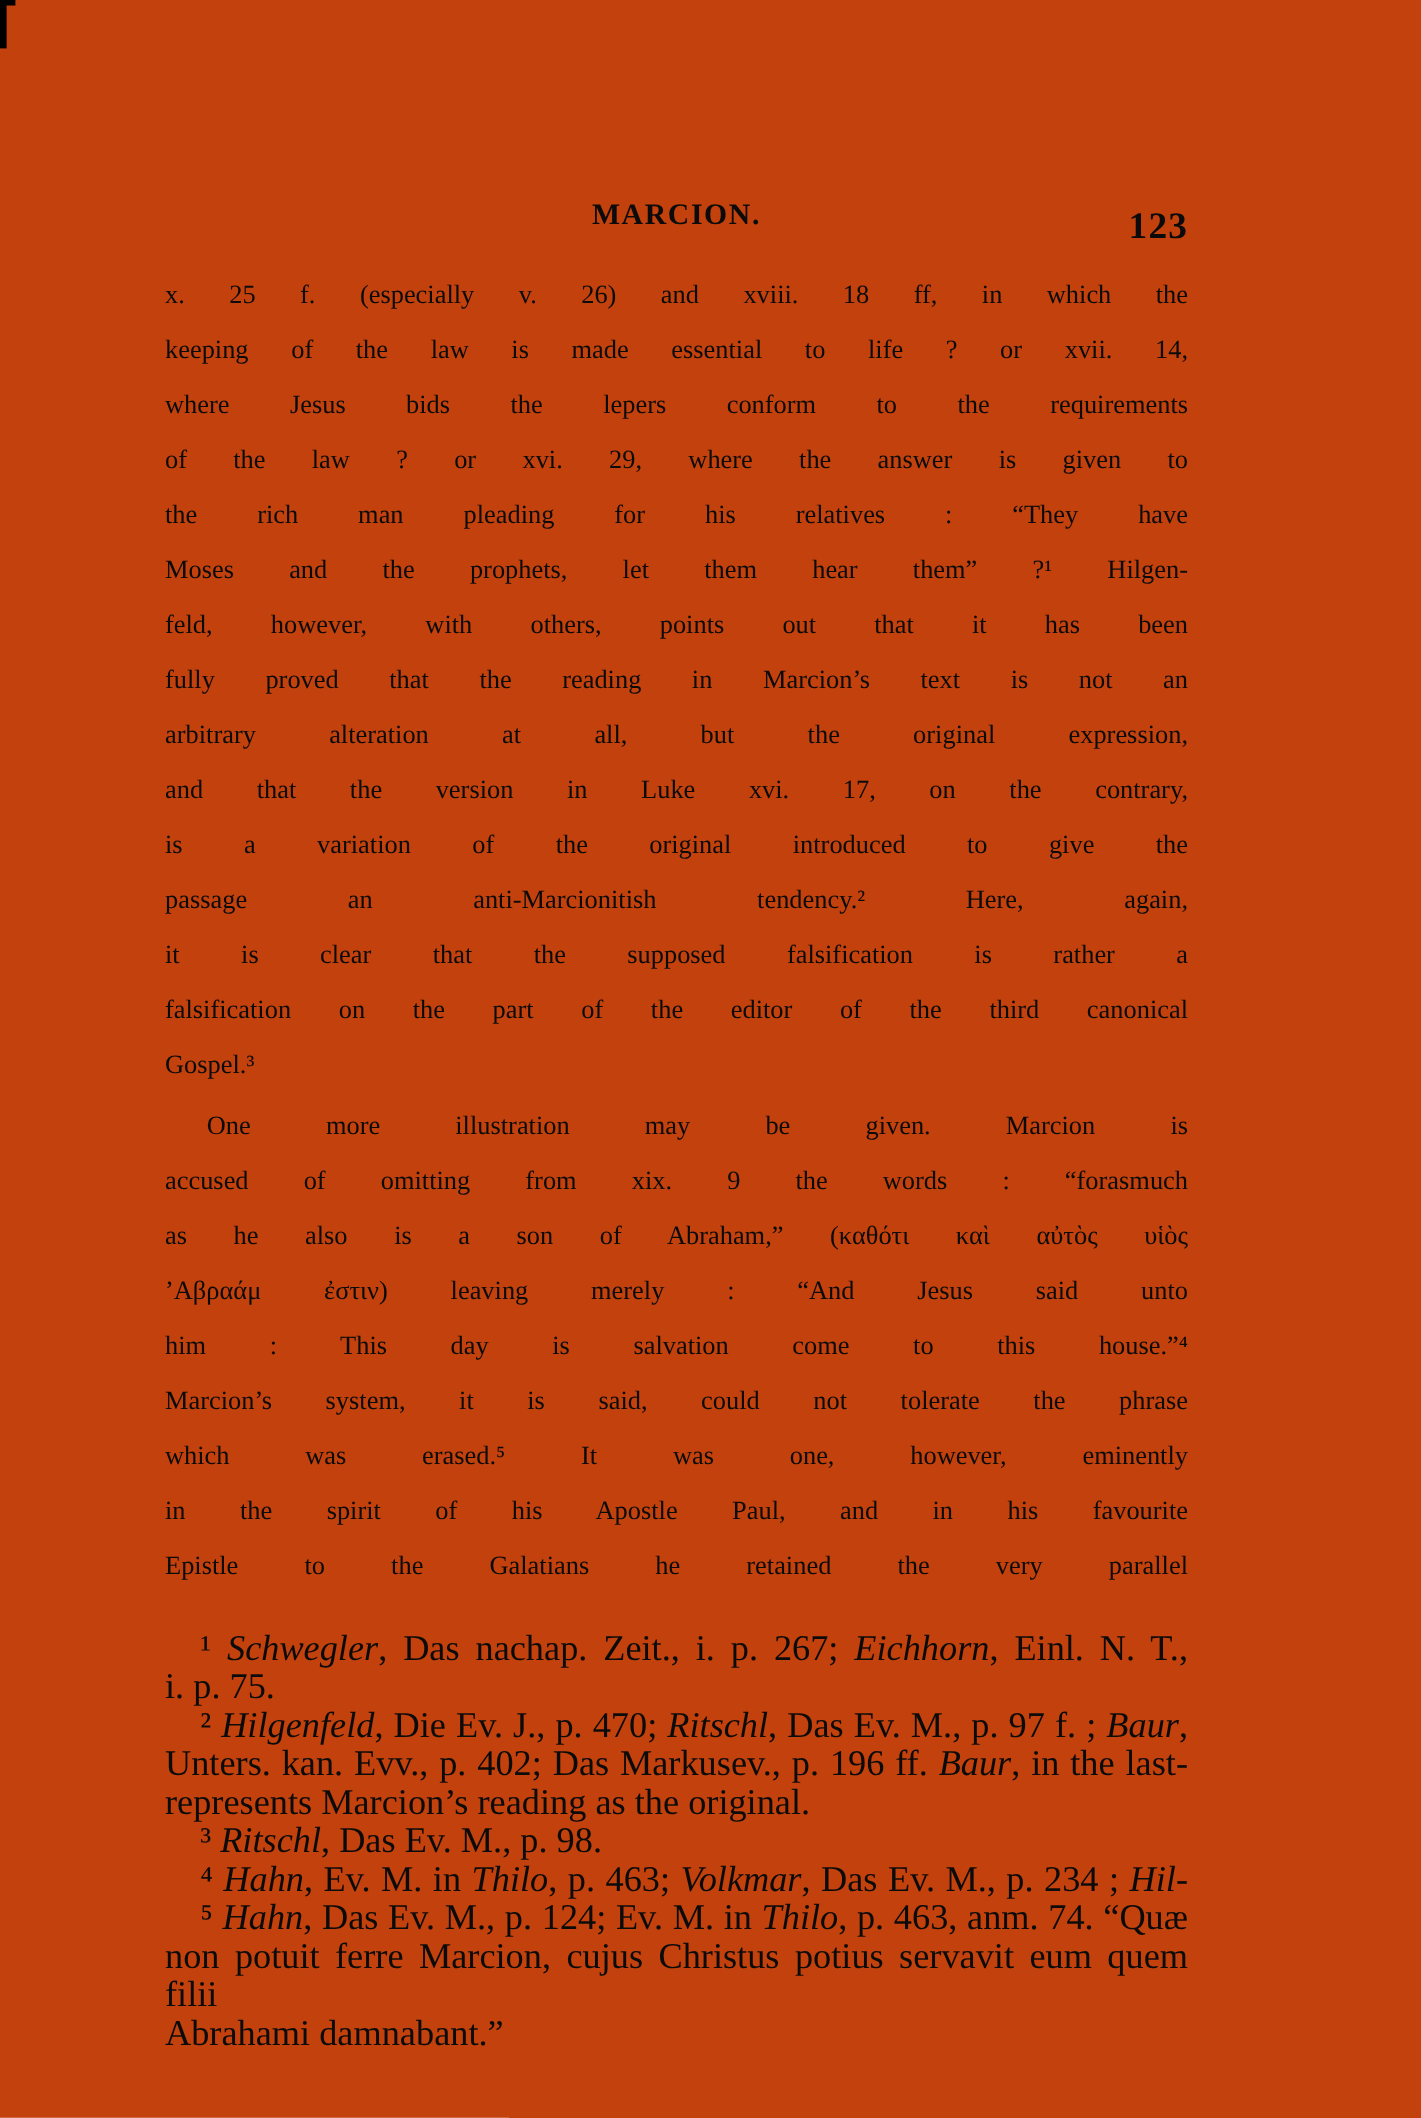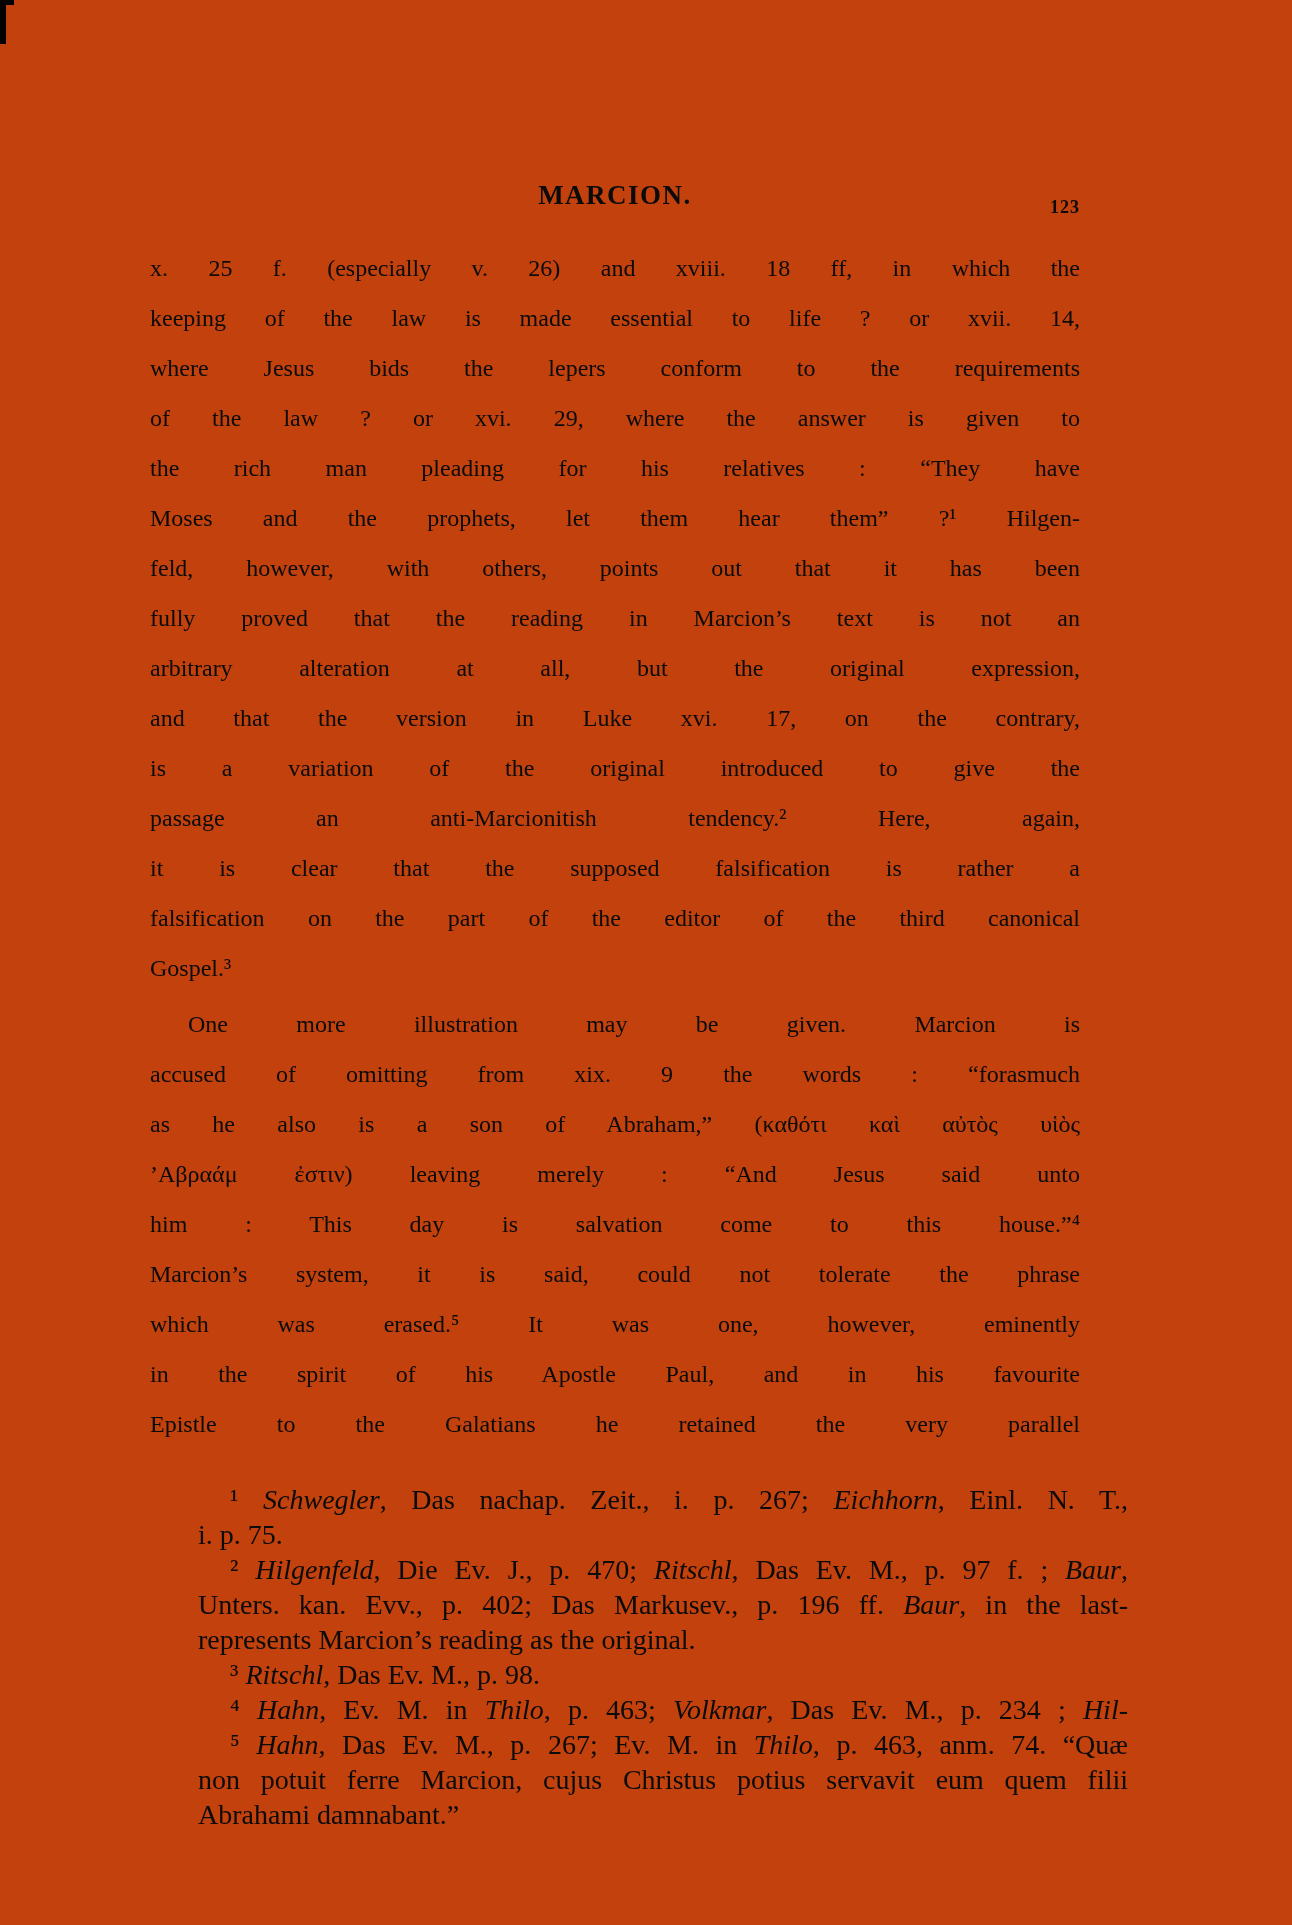--- a/index.html
+++ b/index.html
@@ -26,22 +26,22 @@
     left: 150px; top: 180px;
     width: 930px; height: 36px;
   }
   .head-title {
     position: absolute; left: 0; top: 0; width: 100%;
     text-align: center;
     font-size: 27px; font-weight: bold;
     letter-spacing: 1.5px;
   }
   .head-page-number {
-    position: absolute; right: 0; top: 17px;
-    font-size: 18px; font-weight: bold;
+    position: absolute; right: 0; top: 7px;
+    font-size: 34px; font-weight: bold;
     letter-spacing: 1px;
   }
   .body-text {
     position: absolute;
     left: 150px; top: 243px;
     width: 930px;
     font-size: 24px;
     line-height: 50px;
     font-weight: normal;
   }
@@ -51,23 +51,22 @@
     text-align-last: justify;
     -moz-text-align-last: justify;
     white-space: normal;
   }
   .line.no-just { text-align-last: left; -moz-text-align-last: left; }
   .line.indent { text-indent: 38px; }
   .footnotes {
     position: absolute;
     left: 150px; top: 1482px;
     width: 930px;
-    font-size: 28px;
+    font-size: 33px;
     line-height: 35px;
-    margin-left: 48px;
   }
   .fn-line.fn-indent { text-indent: 32px; }
   i { font-style: italic; }
 </style>
 </head>
 <body>
 
 <div class="page">
   <div class="scan-artifact-a"></div>
   <div class="scan-artifact-b"></div>
@@ -118,18 +117,18 @@
         <div class="line fn-line"><span>Unters. kan. Evv., p. 402; Das Markusev., p. 196 ff. </span><i>Baur</i><span>, in the last-</span></div>
         <div class="line fn-line no-just"><span>represents Marcion’s reading as the original.</span></div>
       </div>
       <div class="footnote">
         <div class="line fn-line fn-indent no-just"><span>³ </span><i>Ritschl</i><span>, Das Ev. M., p. 98.</span></div>
       </div>
       <div class="footnote">
         <div class="line fn-line fn-indent"><span>⁴ </span><i>Hahn</i><span>, Ev. M. in </span><i>Thilo</i><span>, p. 463; </span><i>Volkmar</i><span>, Das Ev. M., p. 234 ; </span><i>Hil-</i></div>
       </div>
       <div class="footnote">
-        <div class="line fn-line fn-indent"><span>⁵ </span><i>Hahn</i><span>, Das Ev. M., p. 267; Ev. M. in </span><i>Thilo</i><span>, p. 463, anm. 74. “Quæ</span></div>
+        <div class="line fn-line fn-indent"><span>⁵ </span><i>Hahn</i><span>, Das Ev. M., p. 124; Ev. M. in </span><i>Thilo</i><span>, p. 463, anm. 74. “Quæ</span></div>
         <div class="line fn-line"><span>non potuit ferre Marcion, cujus Christus potius servavit eum quem filii</span></div>
         <div class="line fn-line no-just"><span>Abrahami damnabant.”</span></div>
       </div>
     </div>
 </div>
 
 </body></html>

